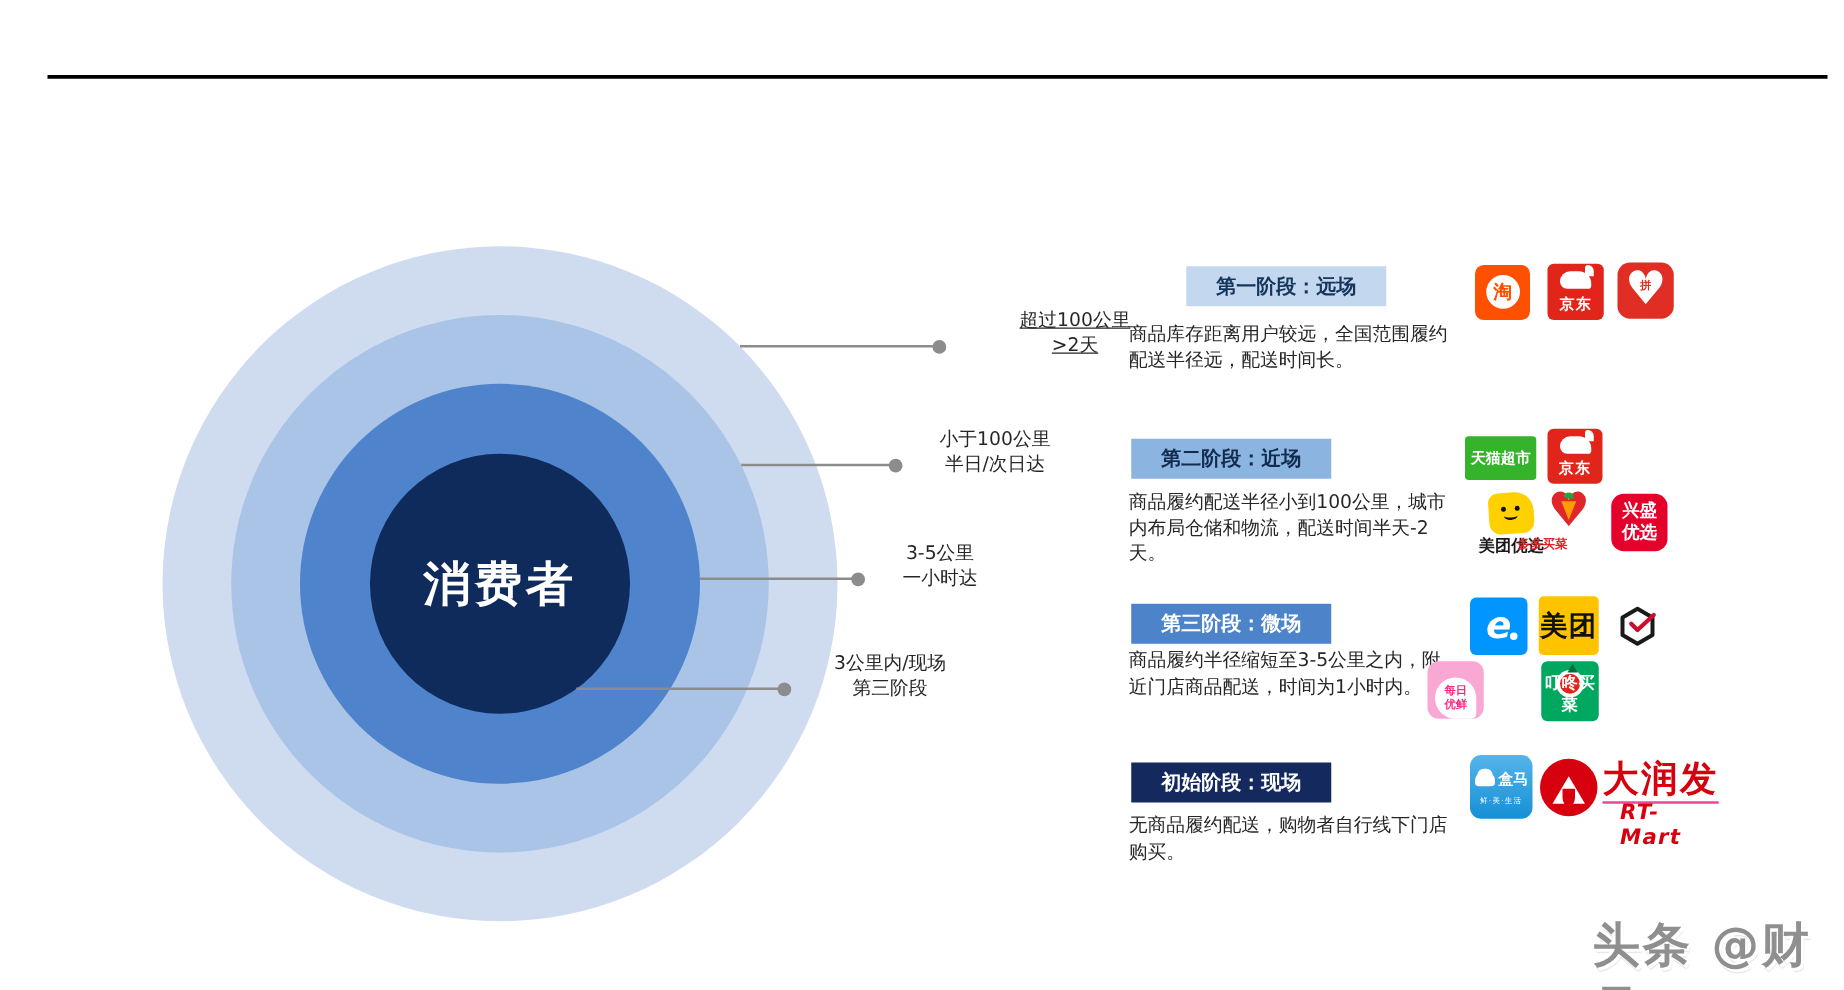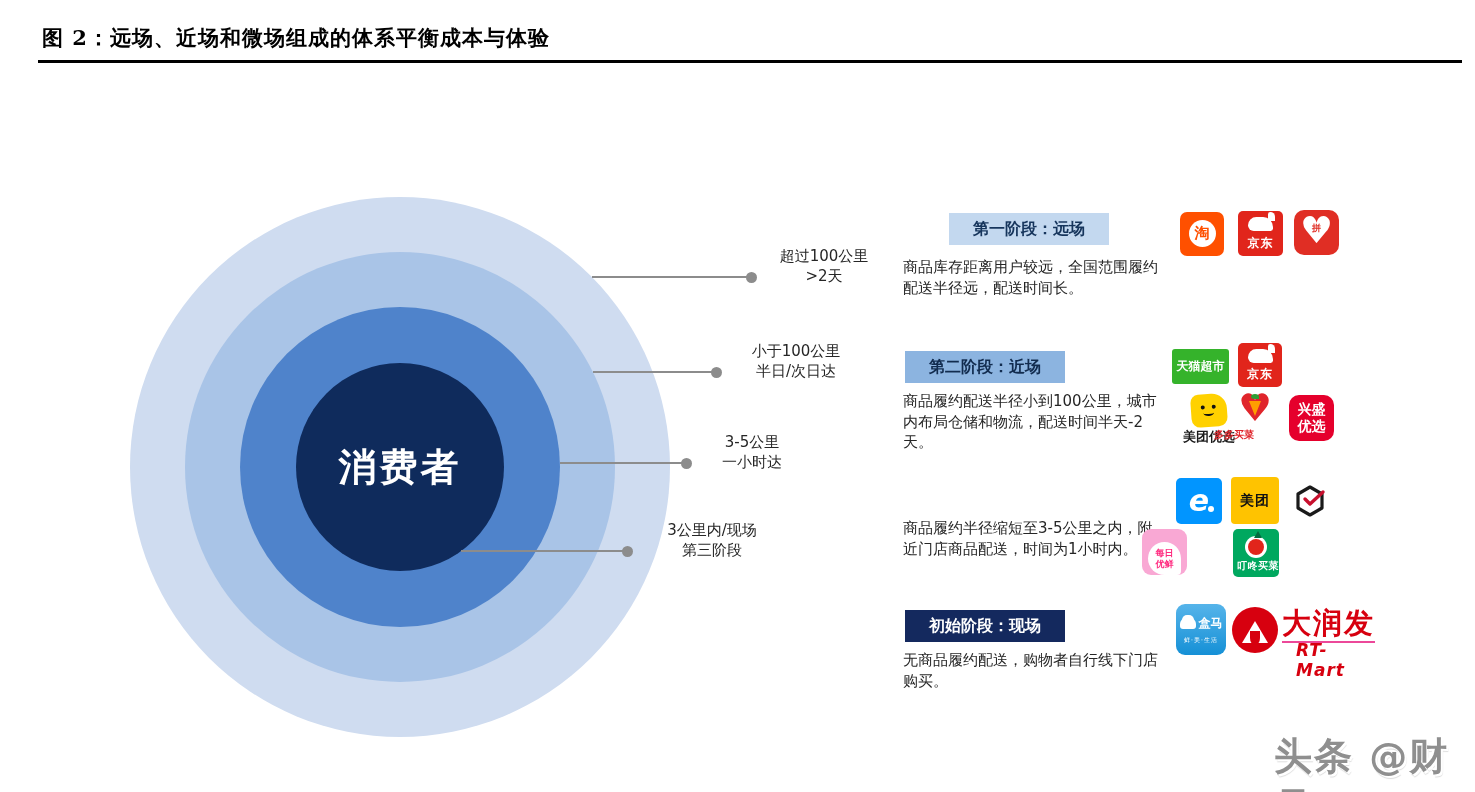--- a/index.html
+++ b/index.html
@@ -27,21 +27,21 @@
   }
   .center-circle span { color:#fff; font-size:38px; font-weight:bold; letter-spacing:3px; }
 
   
   .c-line { position:absolute; height:2px; background:#8c8c8c; }
   .c-dot  { position:absolute; width:11px; height:11px; border-radius:50%; background:#8c8c8c; }
   .c-text { position:absolute; text-align:center; font-size:15px; line-height:20px; color:#262626; }
 
   .cl1 { left:592px; top:276px; width:158px; }
   .cd1 { left:746px; top:272px; }
-  .ct1 { left:764px; top:246px; width:120px; }
+  .ct1 { left:800px; top:246px; width:120px;text-decoration:underline; }
 
   .cl2 { left:593px; top:371px; width:122px; }
   .cd2 { left:711px; top:367px; }
   .ct2 { left:726px; top:341px; width:140px; }
 
   .cl3 { left:560px; top:462px; width:125px; }
   .cd3 { left:681px; top:458px; }
   .ct3 { left:696px; top:432px; width:112px; }
 
   .cl4 { left:461px; top:550px; width:165px; }
@@ -121,42 +121,42 @@
   .logo-xsy span { color:#fff; font-size:14px; font-weight:bold; line-height:17px; }
 
   
   .logo-eleme { left:1176px; top:478px; width:46px; height:46px; background:#0195ff; border-radius:5px; }
   .eleme-e { color:#fff; font-size:30px; font-weight:bold; font-style:italic; line-height:46px; }
   .eleme-dot { position:absolute; right:8px; bottom:12px; width:6px; height:6px; border-radius:50%;
                background:#fff; }
 
   
   .logo-meituan { left:1231px; top:477px; width:48px; height:47px; background:#ffc300; border-radius:4px; }
-  .logo-meituan span { color:#111; font-size:14px; font-weight:bold; letter-spacing:1px; }
+  .logo-meituan span { color:#111; font-size:22px; font-weight:bold; letter-spacing:1px; }
 
   
   .logo-hex { left:1293px; top:484px; width:34px; height:34px; }
 
   
   .logo-meiri { left:1142px; top:529px; width:45px; height:46px; background:#f9a8d4; border-radius:9px;align-items:flex-end; }
   .meiri-bubble { width:33px; height:33px; background:#fff; border-radius:50% 50% 12% 50%;
                   display:flex; flex-direction:column; align-items:center; justify-content:center; }
   .meiri-bubble span { color:#ff2a7f; font-size:9px; font-weight:bold; line-height:11px; }
 
   
   .logo-dingdong { left:1233px; top:529px; width:46px; height:48px; background:#00a85f; border-radius:5px; }
   .dd-radish { position:absolute; left:12px; top:7px; width:22px; height:22px; background:#fff;
                border-radius:50%; }
   .dd-radish:before { content:""; position:absolute; left:3px; top:3px; width:16px; height:16px;
                       background:#e1251b; border-radius:50%; }
   .dd-leaf { position:absolute; left:21px; top:2px; width:0; height:0;
              border-left:4px solid transparent; border-right:4px solid transparent;
              border-bottom:7px solid #046b3e; }
-  .dd-label { position:absolute; bottom:4px; width:100%; text-align:right; color:#fff;
-              font-size:10px; font-weight:bold; letter-spacing:0.5px; }
+  .dd-label { position:absolute; bottom:4px; width:100%; text-align:center; color:#fff;
+              font-size:13px; font-weight:bold; letter-spacing:0.5px; }
 
   
   .logo-hema { left:1176px; top:604px; width:50px; height:51px; border-radius:9px;
                background:linear-gradient(180deg,#56b4ea,#1590d6); flex-direction:column; }
   .hema-row { display:flex; align-items:center; gap:3px; }
   .hema-hippo { width:16px; height:11px; background:#fff; border-radius:6px 6px 3px 3px; position:relative; }
   .hema-hippo:before { content:""; position:absolute; left:2px; top:-3px; width:12px; height:6px;
                        background:#fff; border-radius:5px 5px 0 0; }
   .hema-name { color:#fff; font-size:12px; font-weight:bold; }
   .hema-sub { color:#fff; font-size:6px; margin-top:4px; letter-spacing:1px; }
@@ -179,21 +179,20 @@
   .watermark {
     position:absolute; left:1250px; top:731px; font-size:38px; font-weight:bold; color:#8f8f8f;
     letter-spacing:2px; text-shadow:-2px -2px 0 #ffffff, 2px 2px 0 #ffffff, 2px 3px 1px #dcdcdc;margin-left:24px;
   }
 </style>
 </head>
 <body>
 
 <div class="canvas">
 
-  <div class="fig-title">图 2：远场、近场和微场组成的体系平衡成本与体验</div>
   <div class="title-rule"></div>
 
   <div class="ring ring1"></div>
   <div class="ring ring2"></div>
   <div class="ring ring3"></div>
   <div class="center-circle">
     <span>消费者</span>
   </div>
 
   <div class="c-line cl1"></div>
@@ -223,20 +222,21 @@
     <div>3公里内/现场</div>
     <div>第三阶段</div>
   </div>
 
   <div class="stage-header sh1">第一阶段：远场</div>
   <div class="stage-body sb1">商品库存距离用户较远，全国范围履约配送半径远，配送时间长。</div>
 
   <div class="stage-header sh2">第二阶段：近场</div>
   <div class="stage-body sb2">商品履约配送半径小到100公里，城市内布局仓储和物流，配送时间半天-2天。</div>
 
+  <div class="stage-header sh3">第三阶段：微场</div>
   <div class="stage-body sb3">商品履约半径缩短至3-5公里之内，附近门店商品配送，时间为1小时内。</div>
 
   <div class="stage-header sh4">初始阶段：现场</div>
   <div class="stage-body sb4">无商品履约配送，购物者自行线下门店购买。</div>
 
   <div class="logo logo-taobao">
     <div class="tb-circle">
       <span>淘</span>
     </div>
   </div>

